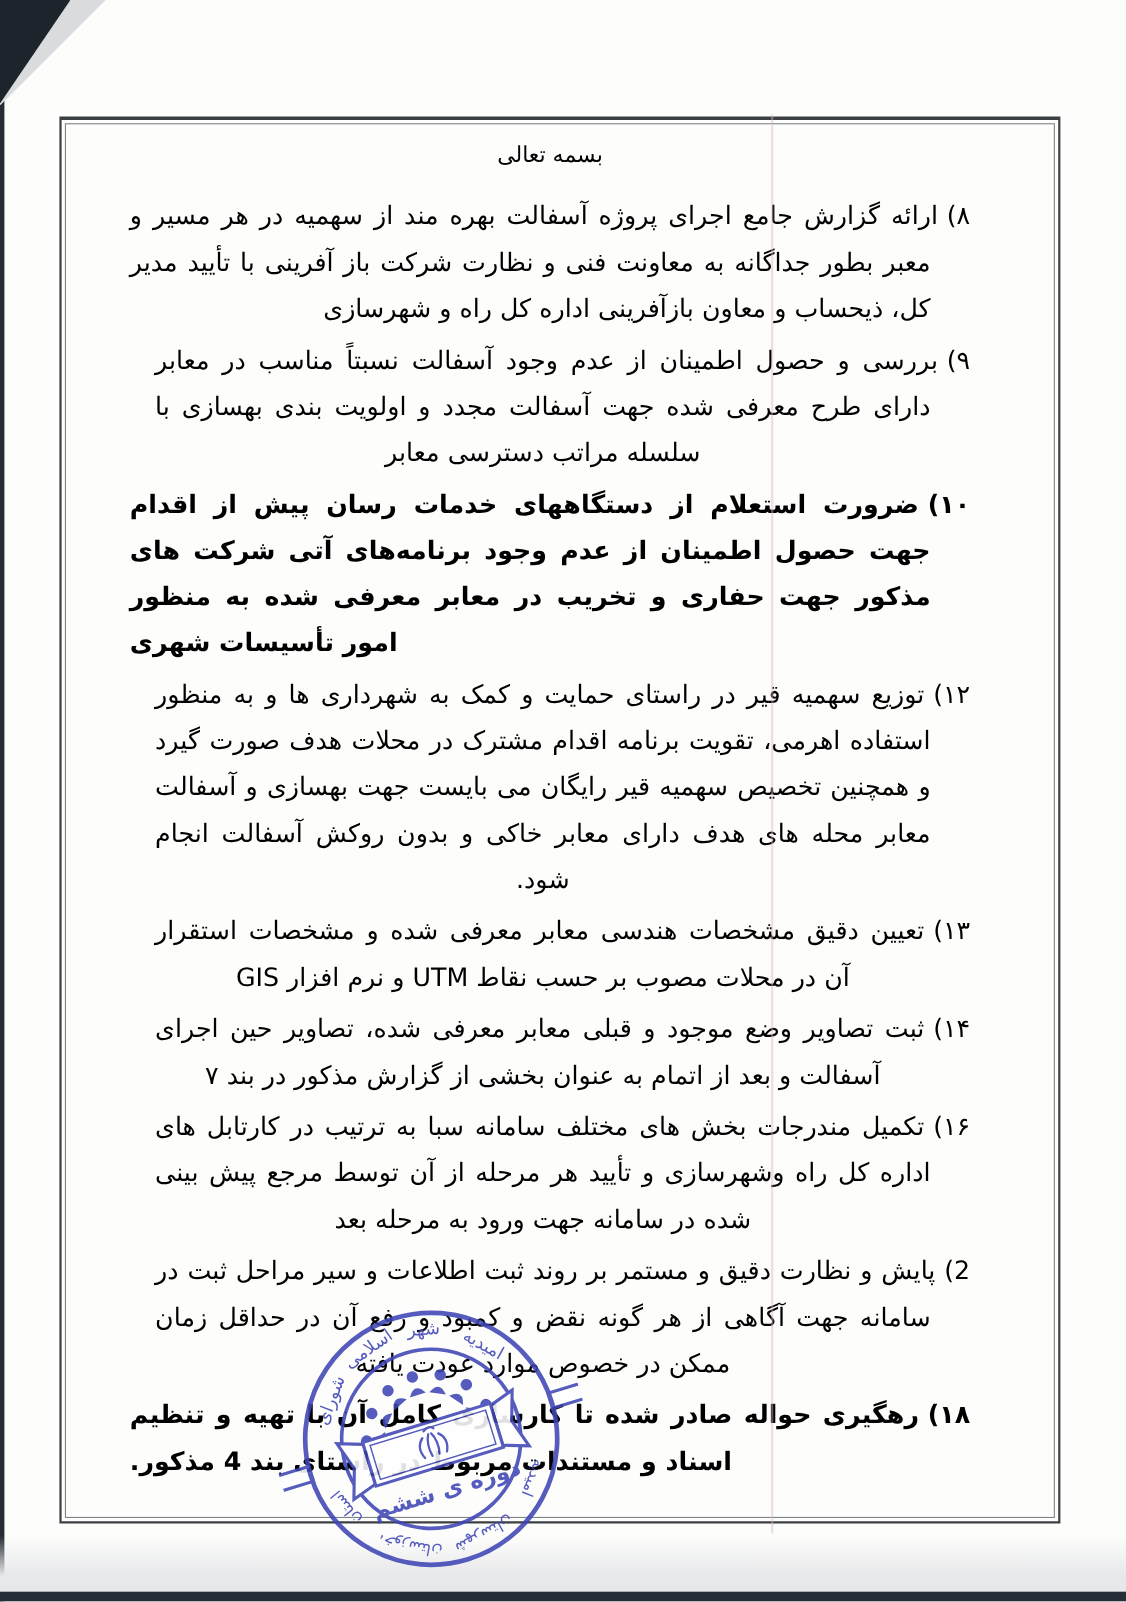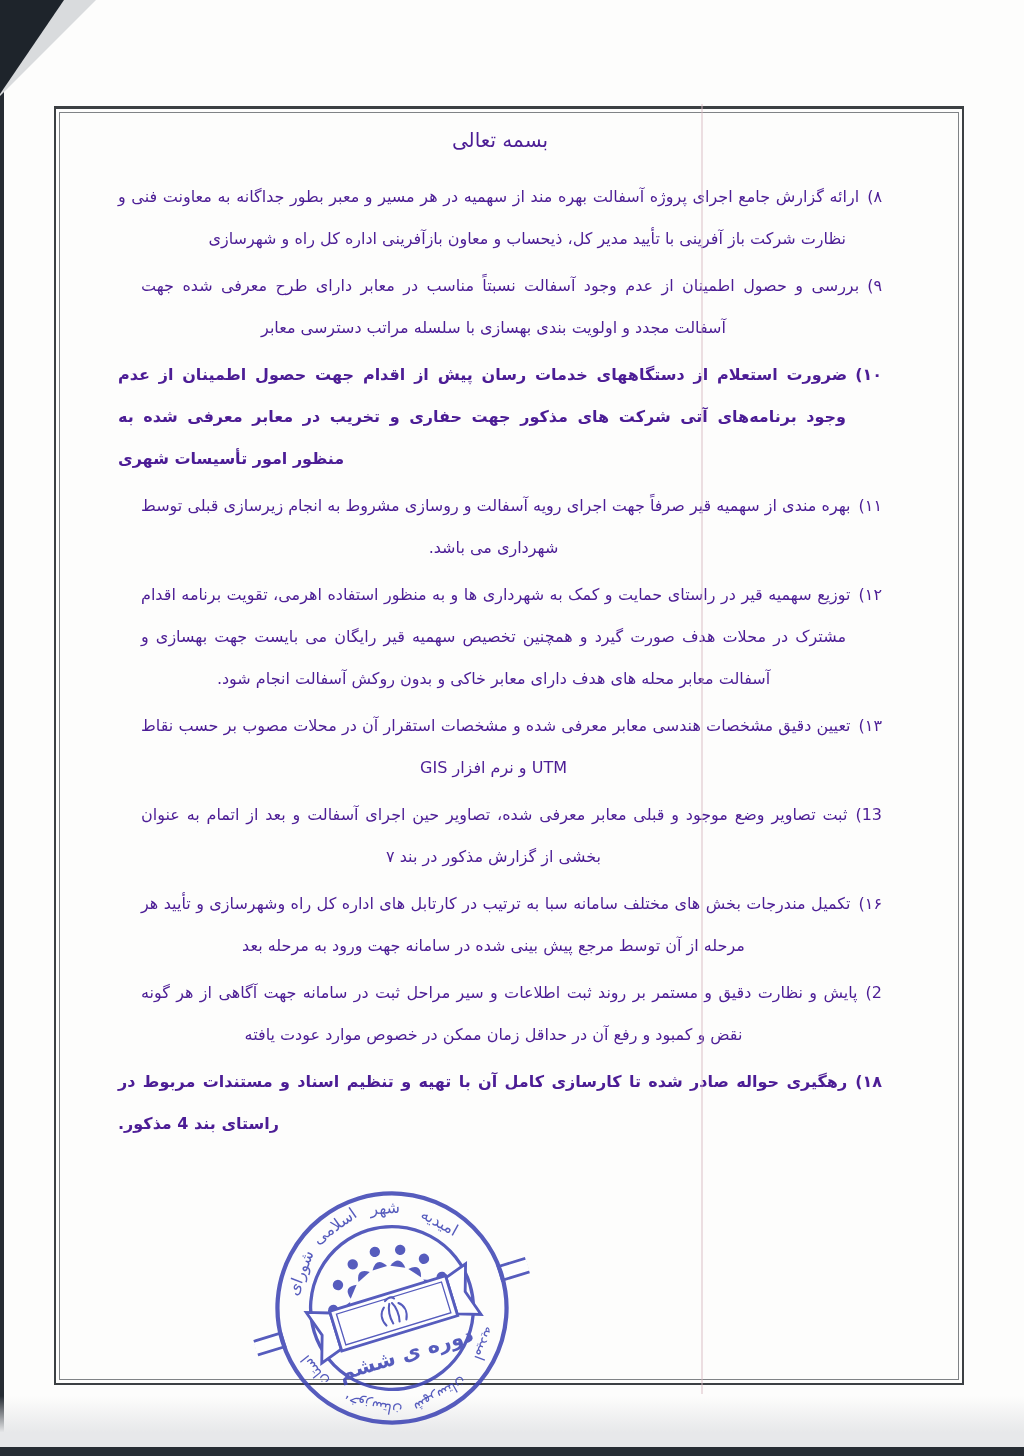--- a/index.html
+++ b/index.html
@@ -18,23 +18,23 @@
     background:linear-gradient(180deg,rgba(233,234,236,0) 0%,#e7e8ea 70%);z-index:3;}
   .bottom-strip{position:absolute;left:0;bottom:0;width:100%;height:9px;background:#272d34;z-index:7;}
   .fold-line{position:absolute;left:701px;top:104px;width:2px;height:1290px;
     background:rgba(216,185,192,0.45);z-index:4;}
   
   .frame{position:absolute;left:54px;top:106px;width:906px;height:1274px;
     border:2px solid #3c4043;border-top-width:3px;z-index:1;background:transparent;}
   .frame-inner{position:absolute;inset:3px;border:1px solid #808386;}
   
   .content{position:absolute;left:118px;top:128px;width:764px;z-index:2;
-    direction:rtl;color:#4c1d95;}
+    direction:rtl;color:#000000;}
   .doc-header{text-align:center;font-size:20px;margin:0 0 24px 0;font-weight:normal;}
-  .item{font-size:16px;line-height:42px;text-align:justify;text-justify:inter-word;
+  .item{font-size:23px;line-height:42px;text-align:justify;text-justify:inter-word;
     margin:0 0 5px 0;padding-right:36px;text-indent:-36px;}
   .item .num{margin-left:8px;}
   .center-last{text-align-last:center;margin-left:23px;}
   .left-last{text-align-last:left;font-weight:bold;}
   
   .stamp{position:absolute;left:250px;top:1166px;width:284px;height:284px;z-index:5;
     transform:rotate(-17deg);opacity:0.88;}
   .stamp svg{width:100%;height:100%;}
 </style>
 </head>
@@ -50,24 +50,23 @@
 <div class="frame">
   <div class="frame-inner"></div>
 </div>
 
 <div class="content">
   <h1 class="doc-header">بسمه تعالی</h1>
 
   <div class="item"><span class="num">۸)</span><span>ارائه گزارش جامع اجرای پروژه آسفالت بهره مند از سهمیه در هر مسیر و معبر بطور جداگانه به معاونت فنی و نظارت شرکت باز آفرینی با تأیید مدیر کل، ذیحساب و معاون بازآفرینی اداره کل راه و شهرسازی</span></div>
   <div class="item center-last"><span class="num">۹)</span><span>بررسی و حصول اطمینان از عدم وجود آسفالت نسبتاً مناسب در معابر دارای طرح معرفی شده جهت آسفالت مجدد و اولویت بندی بهسازی با سلسله مراتب دسترسی معابر</span></div>
   <div class="item left-last"><span class="num">۱۰)</span><span>ضرورت استعلام از دستگاههای خدمات رسان پیش از اقدام جهت حصول اطمینان از عدم وجود برنامه‌های آتی شرکت های مذکور جهت حفاری و تخریب در معابر معرفی شده به منظور امور تأسیسات شهری</span></div>
-  <div class="item center-last"><span class="num">۱۱)</span><span>بهره مندی از سهمیه قیر صرفاً جهت اجرای رویه آسفالت و روسازی مشروط به انجام زیرسازی قبلی توسط شهرداری می باشد.</span></div>
   <div class="item center-last"><span class="num">۱۲)</span><span>توزیع سهمیه قیر در راستای حمایت و کمک به شهرداری ها و به منظور استفاده اهرمی، تقویت برنامه اقدام مشترک در محلات هدف صورت گیرد و همچنین تخصیص سهمیه قیر رایگان می بایست جهت بهسازی و آسفالت معابر محله های هدف دارای معابر خاکی و بدون روکش آسفالت انجام شود.</span></div>
   <div class="item center-last"><span class="num">۱۳)</span><span>تعیین دقیق مشخصات هندسی معابر معرفی شده و مشخصات استقرار آن در محلات مصوب بر حسب نقاط UTM و نرم افزار GIS</span></div>
-  <div class="item center-last"><span class="num">13)</span><span>ثبت تصاویر وضع موجود و قبلی معابر معرفی شده، تصاویر حین اجرای آسفالت و بعد از اتمام به عنوان بخشی از گزارش مذکور در بند ۷</span></div>
+  <div class="item center-last"><span class="num">۱۴)</span><span>ثبت تصاویر وضع موجود و قبلی معابر معرفی شده، تصاویر حین اجرای آسفالت و بعد از اتمام به عنوان بخشی از گزارش مذکور در بند ۷</span></div>
   <div class="item center-last"><span class="num">۱۶)</span><span>تکمیل مندرجات بخش های مختلف سامانه سبا به ترتیب در کارتابل های اداره کل راه وشهرسازی و تأیید هر مرحله از آن توسط مرجع پیش بینی شده در سامانه جهت ورود به مرحله بعد</span></div>
   <div class="item center-last"><span class="num">2)</span><span>پایش و نظارت دقیق و مستمر بر روند ثبت اطلاعات و سیر مراحل ثبت در سامانه جهت آگاهی از هر گونه نقض و کمبود و رفع آن در حداقل زمان ممکن در خصوص موارد عودت یافته</span></div>
   <div class="item left-last"><span class="num">۱۸)</span><span>رهگیری حواله صادر شده تا کارسازی کامل آن با تهیه و تنظیم اسناد و مستندات مربوط در راستای بند 4 مذکور.</span></div>
 </div>
 
 <div class="stamp">
   <svg viewBox="-150 -150 300 300">
     <g stroke="#3f46b5" fill="none">
 
       <rect x="-152" y="-9" width="32" height="15" stroke-width="3" fill="#ffffff"></rect>

